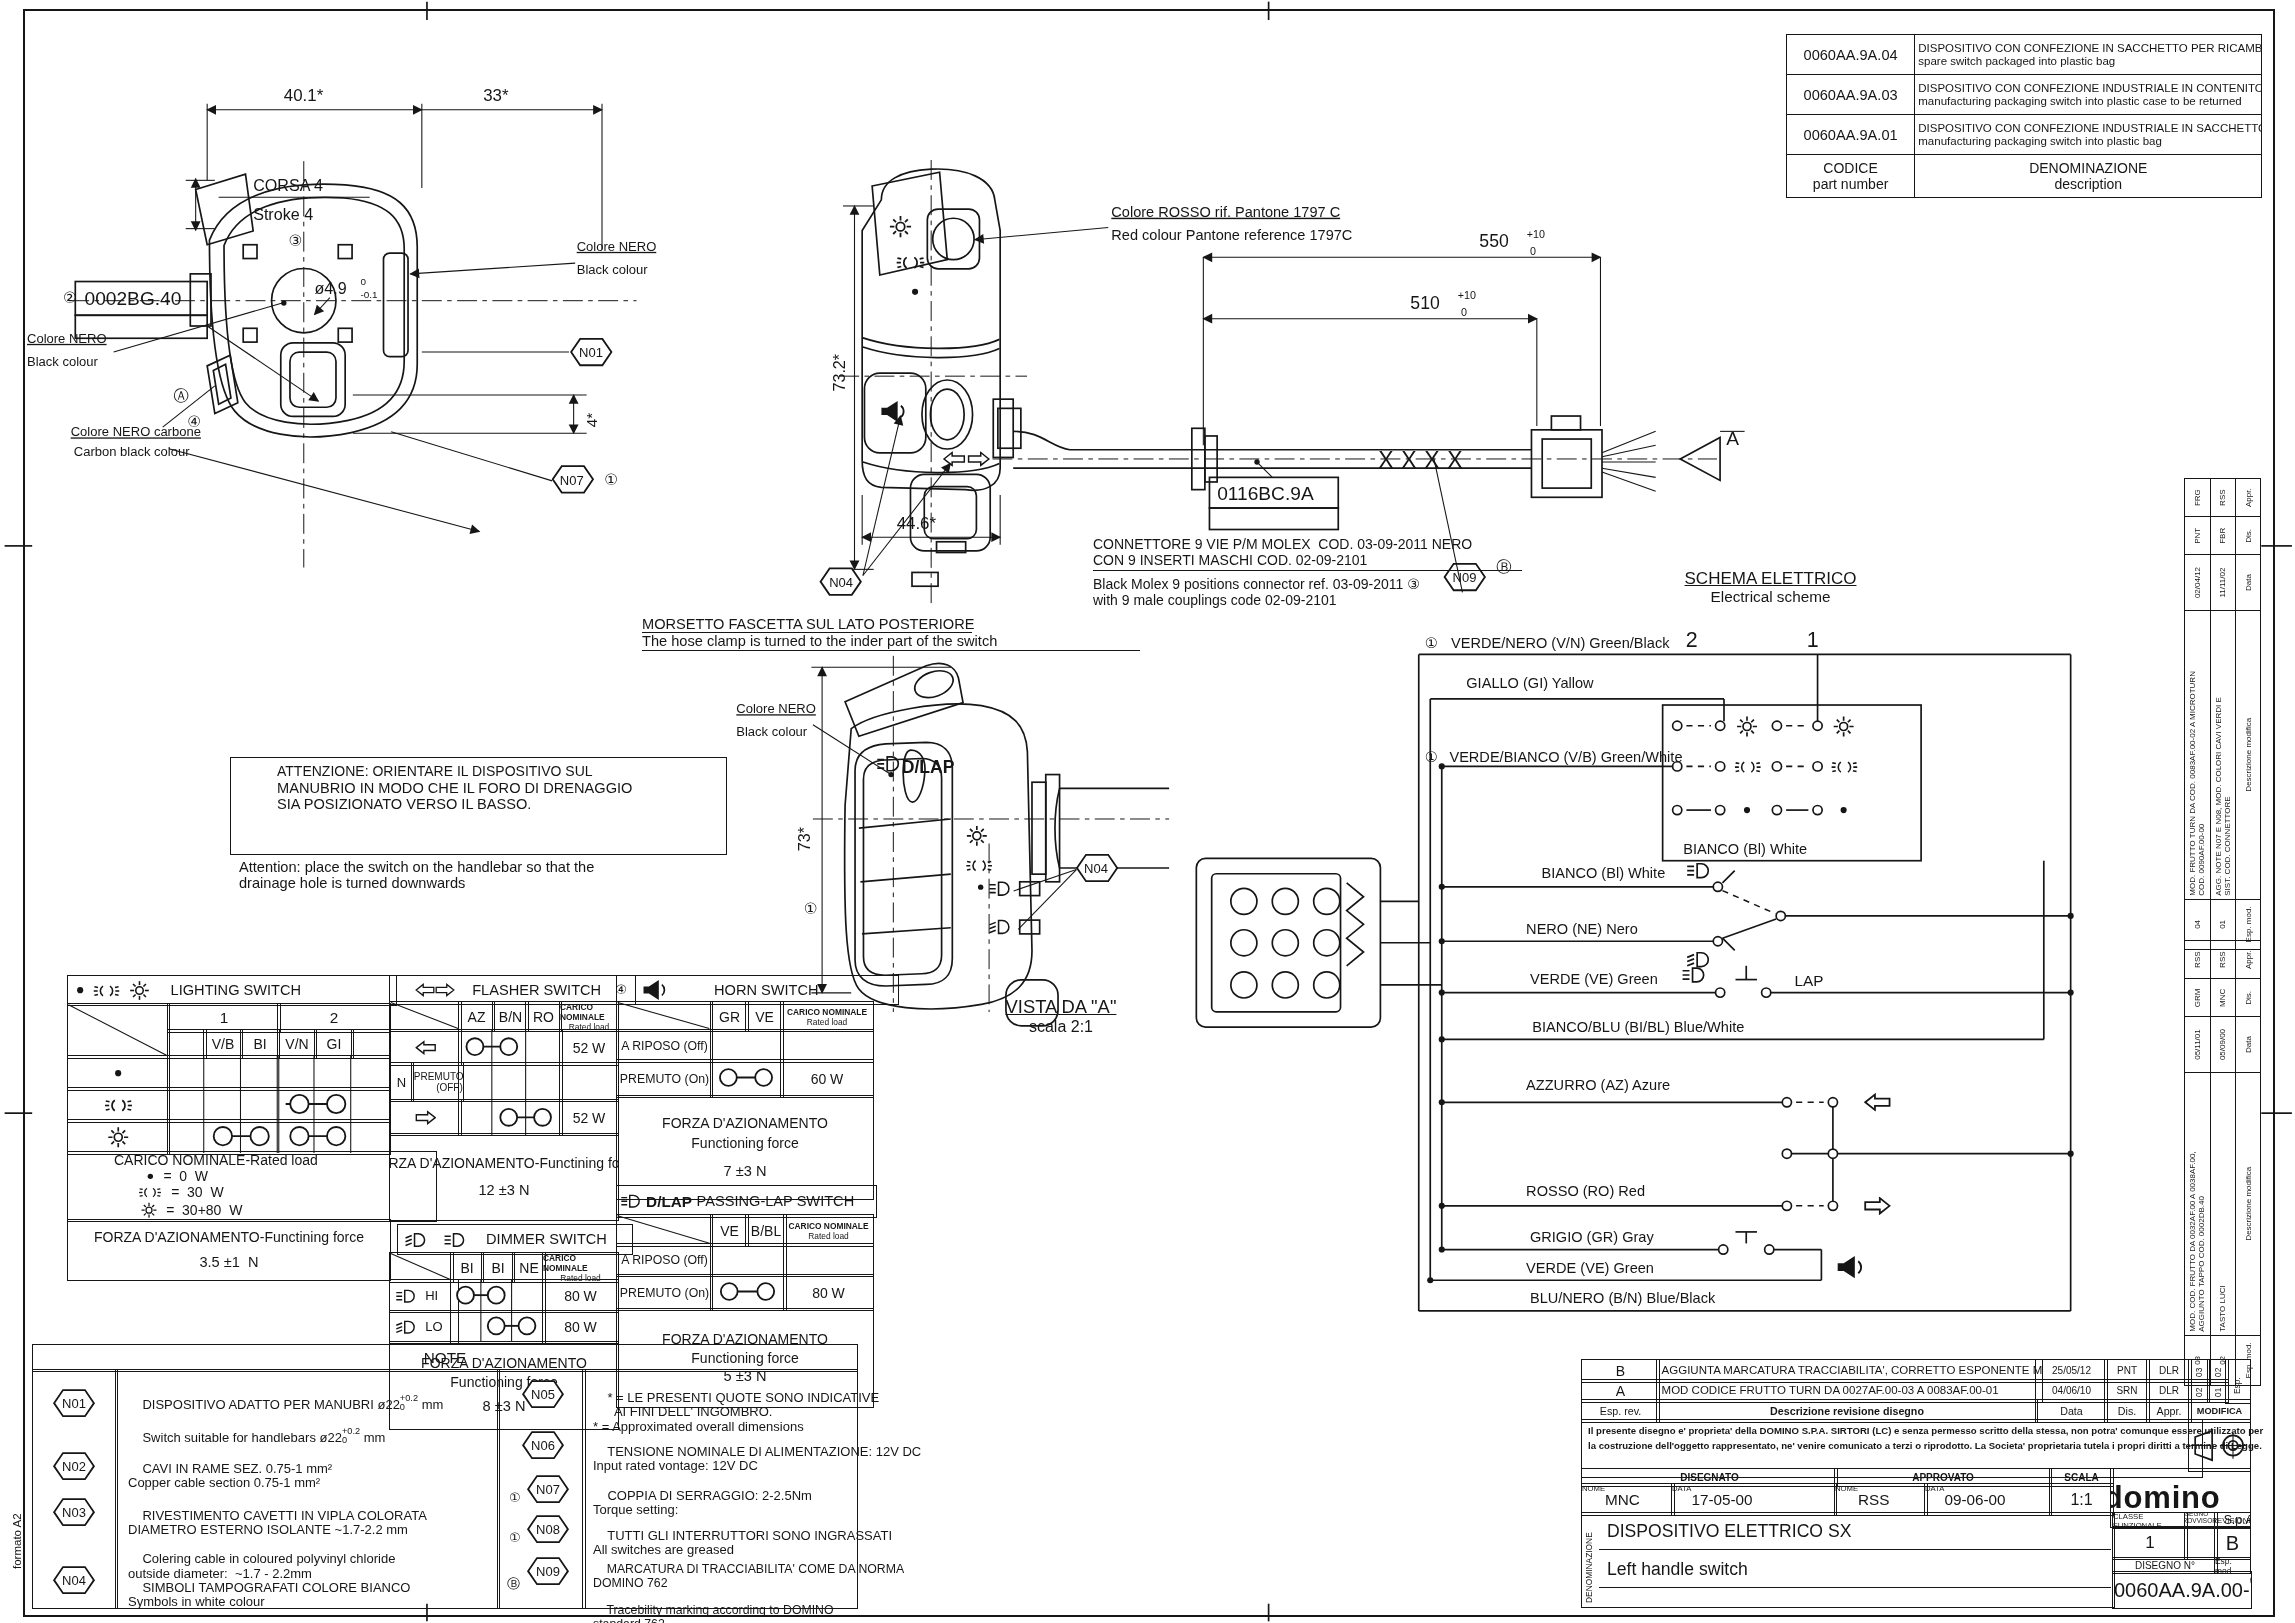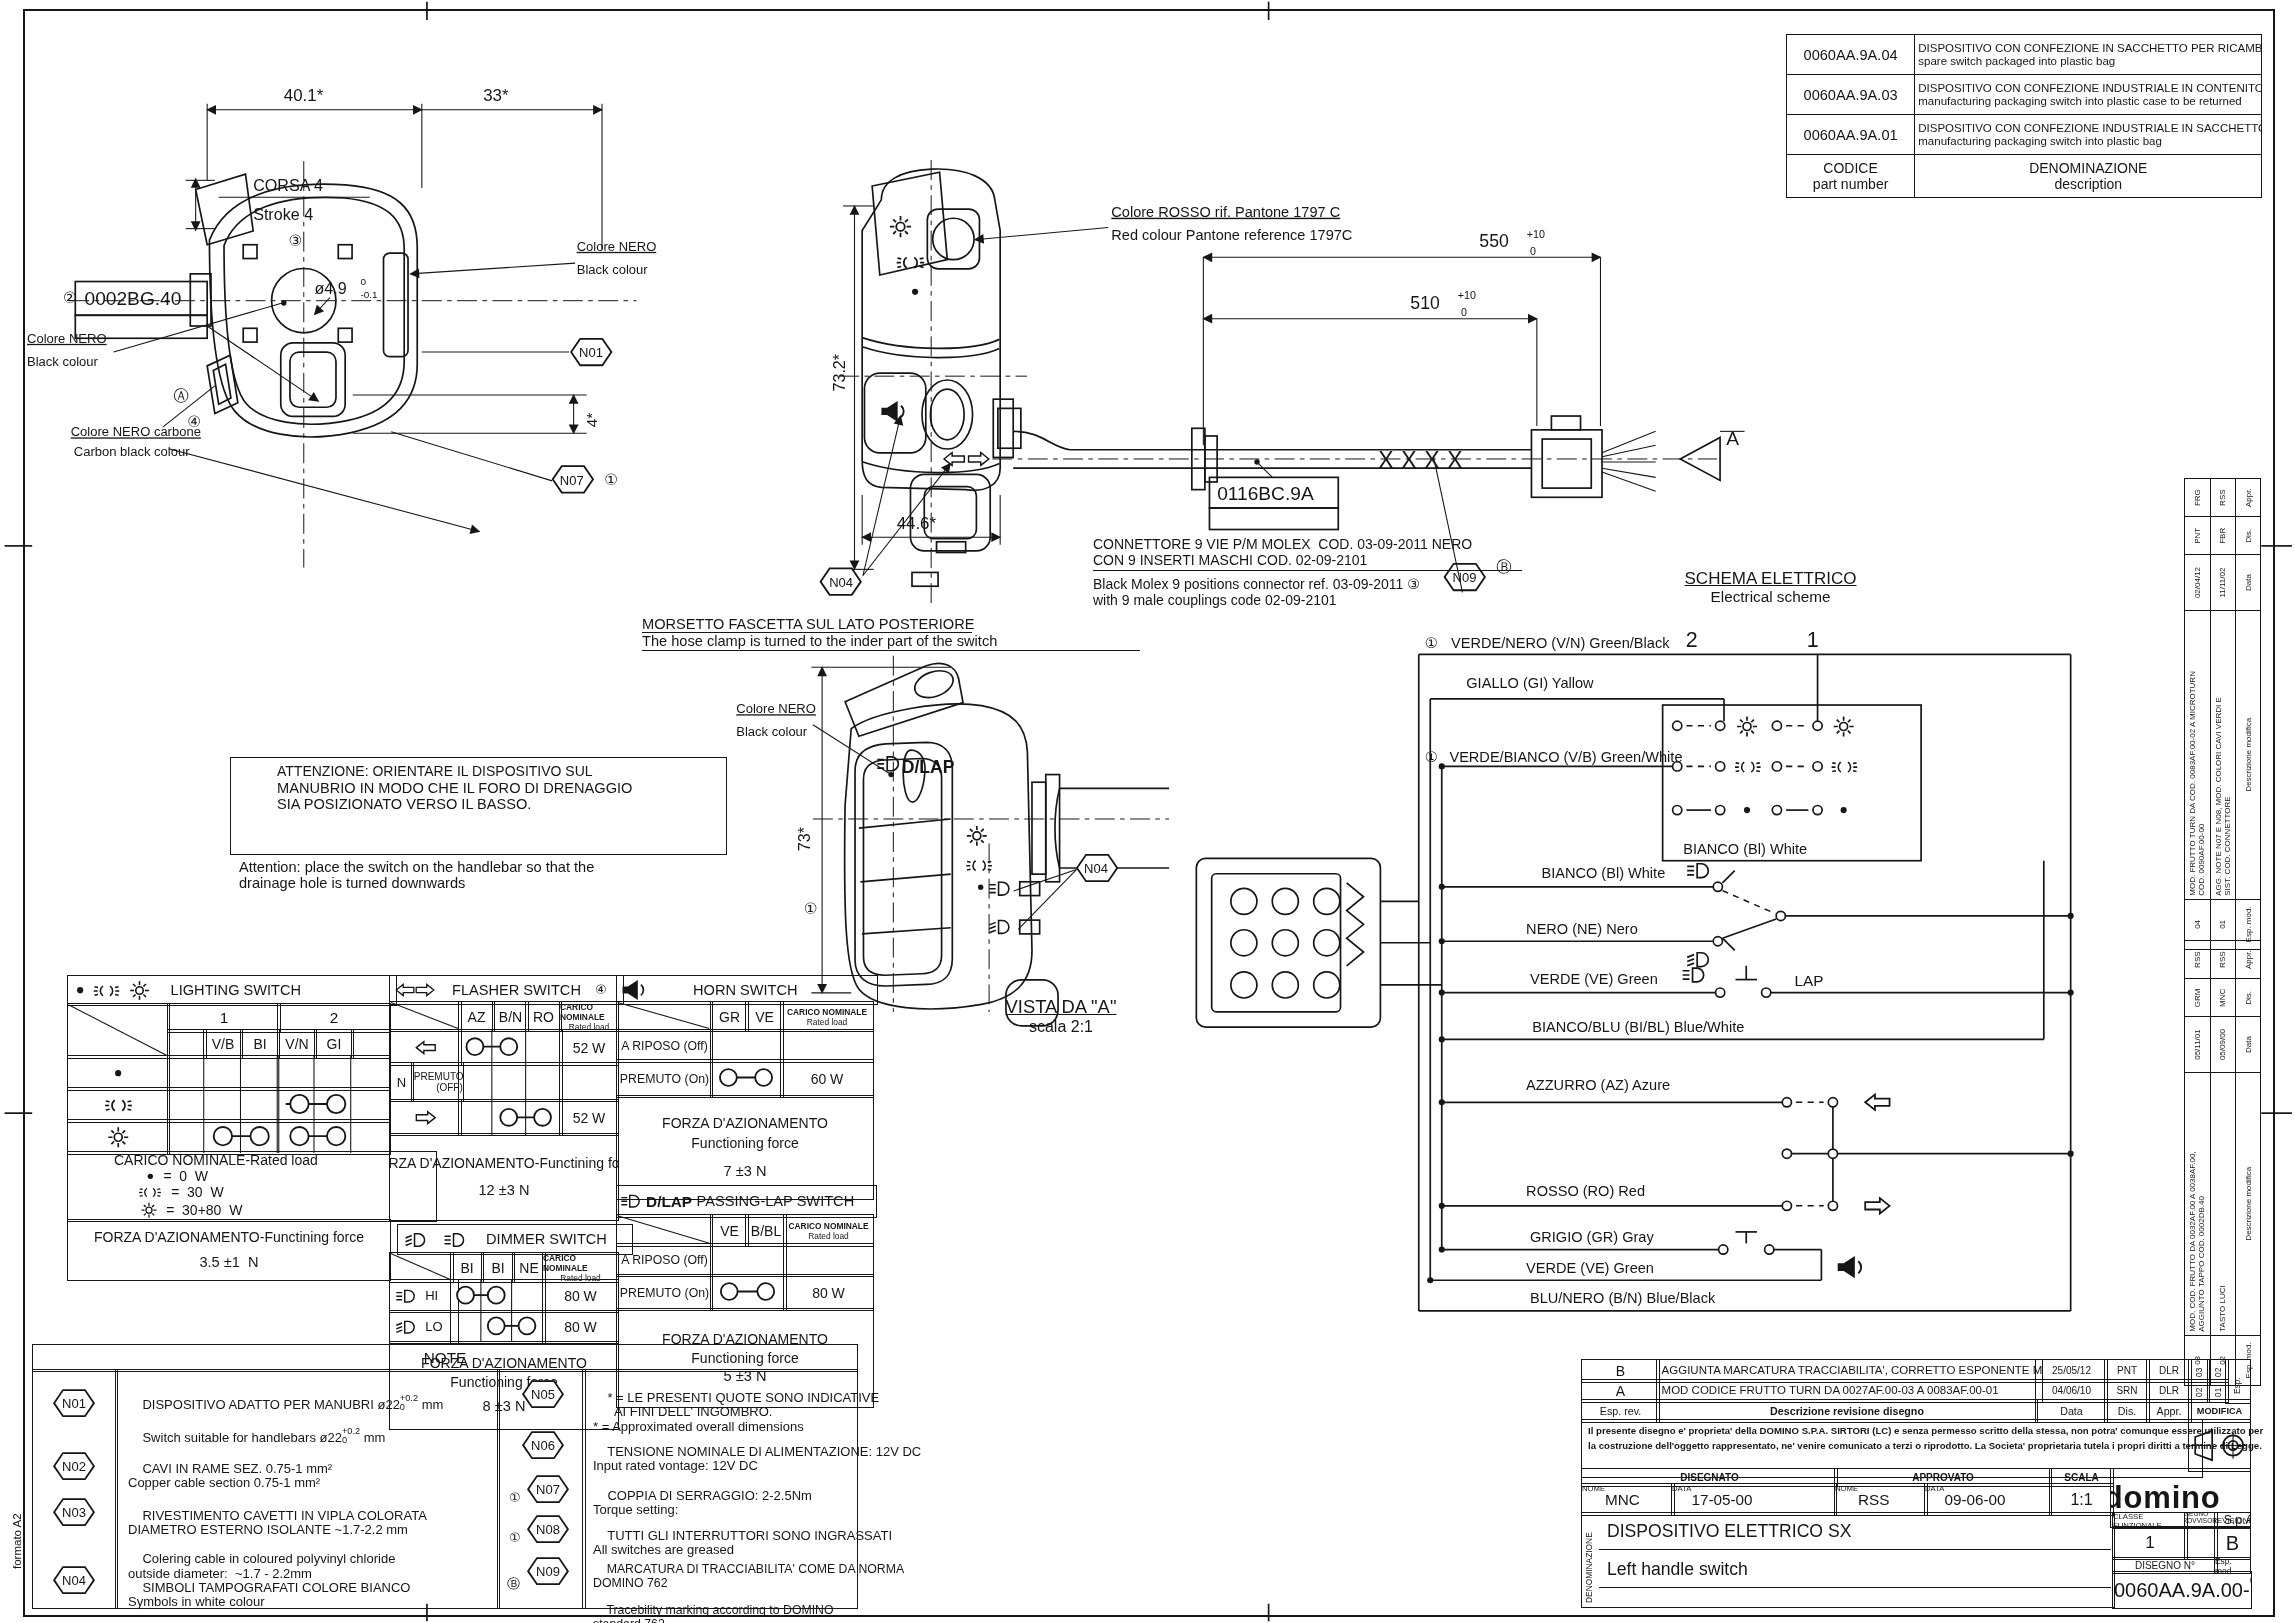--- a/index.html
+++ b/index.html
@@ -653,21 +653,21 @@
       <span class="t" style="font-size:14px">30+80  W</span>
       </div>
   </div>
   <div class="cell bb" style="left:0;top:244px;width:322px;height:60px;flex-direction:column">
     <div class="t" style="font-size:14px">FORZA D'AZIONAMENTO-Functining force</div>
     <div class="t" style="font-size:14.6px;margin-top:7.7px">3.5 ±1  N</div>
   </div>
 </div>
 
 <div class="abs" style="left:389px;top:975px;width:228px;height:244px">
-  <div class="cell bb" style="left:0;top:0;width:228px;height:28px;justify-content:flex-start;padding-left:5px">
+  <div class="cell bb" style="left:0;top:0;width:228px;height:28px;justify-content:center;padding-left:17px">
     <svg width="20" height="14" viewBox="0 0 26 18">
         <use href="#i-arr-l" width="26" height="18"></use>
       </svg>
       <svg width="20" height="14" viewBox="0 0 26 18">
         <use href="#i-arr-r" width="26" height="18"></use>
       </svg>
     <span class="t" style="font-size:14.6px;margin-left:17px">FLASHER SWITCH</span>
     <span class="t" style="font-size:13px;margin-left:14px">④</span>
   </div>
   <div class="cell bb" style="left:0;top:26px;width:71px;height:29px"></div>
@@ -728,21 +728,21 @@
         <line x1="88" y1="0" x2="88" y2="138"></line>
       </g>
   </svg>
   <div class="cell bb" style="left:0;top:158px;width:228px;height:86px;flex-direction:column">
     <div class="t" style="font-size:14px">FORZA D'AZIONAMENTO-Functining force</div>
     <div class="t" style="font-size:14.6px;margin-top:10.7px">12 ±3 N</div>
   </div>
 </div>
 
 <div class="abs" style="left:616px;top:975px;width:256px;height:222px">
-  <div class="cell bb" style="left:0;top:0;width:256px;height:28px;justify-content:flex-start;padding-left:4px">
+  <div class="cell bb" style="left:0;top:0;width:256px;height:28px;justify-content:flex-start;padding-left:25px">
     <svg width="26" height="20" viewBox="0 0 34 26">
         <use href="#i-horn" width="34" height="26"></use>
       </svg>
     <span class="t" style="font-size:14.6px;margin-left:46px">HORN SWITCH</span>
     </div>
   <div class="cell bb" style="left:0;top:26px;width:95px;height:29px"></div>
   <svg class="abs" style="left:0;top:26px" width="95" height="29" viewBox="0 0 124 38">
       <line x1="2" y1="2" x2="122" y2="36" class="thin"></line>
     </svg>
   <div class="cell bb" style="left:94px;top:26px;width:37px;height:29px;font-size:14px">

